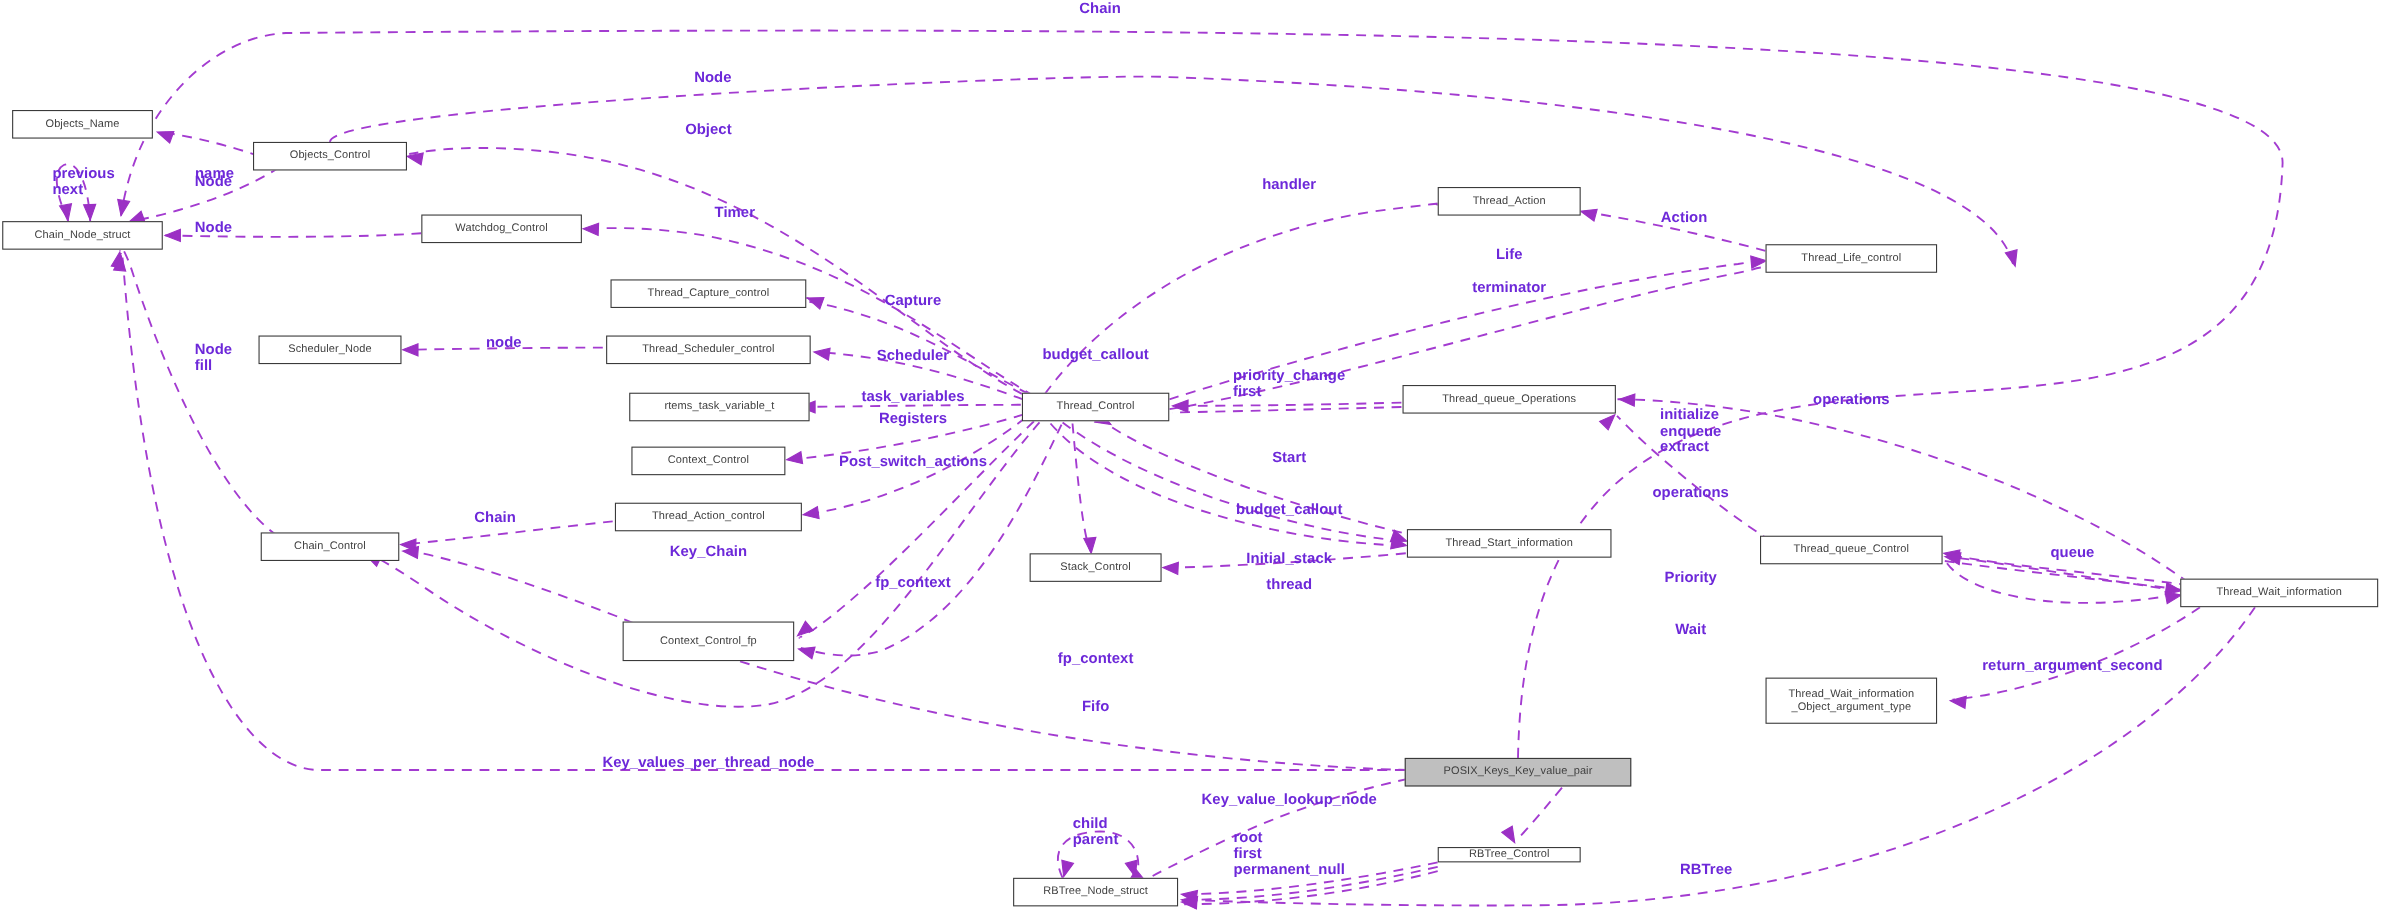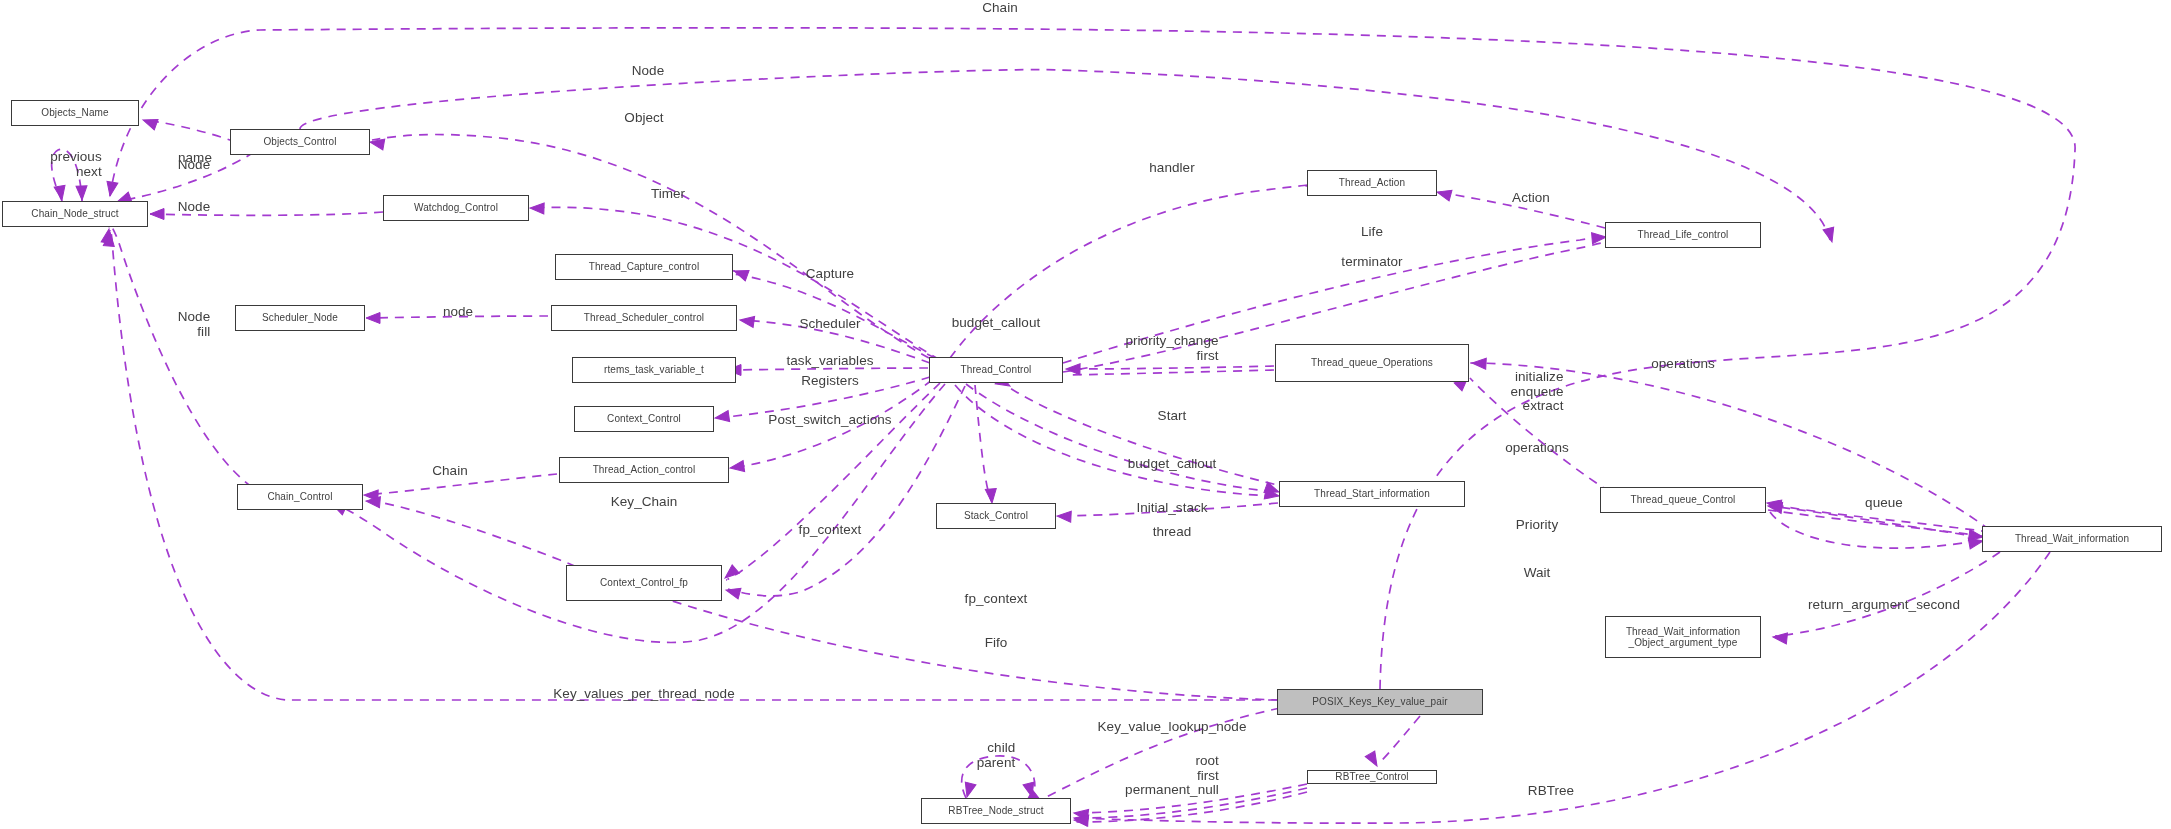--- a/index.html
+++ b/index.html
@@ -46,26 +46,27 @@
     letter-spacing: 0.1px;
     transform: translate(-50%, -50%);
     padding: 4px 5px;
   }
   .node.highlight {
     background: #bfbfbf;
   }
   .edge-label {
     position: absolute;
     font-size: 13.5px;
-    color: #404040;
+    color: #6d28d9;
     white-space: pre;
-    text-align: right;
+    text-align: left;
     line-height: 1.08;
     transform: translate(-50%, -50%);
     letter-spacing: 0.05px;
+    font-weight: bold;
   }
   path.edge {
     fill: none;
     stroke: #a33bd0;
     stroke-width: 1.7;
     stroke-dasharray: 9 7;
   }
   polygon.arrow {
     fill: #9b30c4;
     stroke: #9b30c4;
@@ -179,21 +180,21 @@
       <div class="node" style="left: 644px; top: 318px; width: 186px; height: 26px;">Thread_Scheduler_control</div>
       <div class="node" style="left: 644px; top: 370px; width: 164px; height: 26px; margin-left: 10px;">rtems_task_variable_t</div>
       <div class="node" style="left: 644px; top: 419px; width: 140px; height: 26px;">Context_Control</div>
       <div class="node" style="left: 644px; top: 470px; width: 170px; height: 26px;">Thread_Action_control</div>
       <div class="node" style="left: 300px; top: 497px; width: 126px; height: 26px;">Chain_Control</div>
       <div class="node" style="left: 996px; top: 370px; width: 134px; height: 26px;">Thread_Control</div>
       <div class="node" style="left: 996px; top: 516px; width: 120px; height: 26px;">Stack_Control</div>
       <div class="node" style="left: 644px; top: 583px; width: 156px; height: 36px;">Context_Control_fp</div>
       <div class="node" style="left: 1372px; top: 183px; width: 130px; height: 26px;">Thread_Action</div>
       <div class="node" style="left: 1683px; top: 235px; width: 156px; height: 26px;">Thread_Life_control</div>
-      <div class="node" style="left: 1372px; top: 363px; width: 194px; height: 38px;">Thread_queue_Operations</div>
+      <div class="node" style="left: 1372px; top: 363px; width: 194px; height: 26px;">Thread_queue_Operations</div>
       <div class="node" style="left: 1372px; top: 494px; width: 186px; height: 26px;">Thread_Start_information</div>
       <div class="node" style="left: 1683px; top: 500px; width: 166px; height: 26px;">Thread_queue_Control</div>
       <div class="node" style="left: 2072px; top: 539px; width: 180px; height: 26px;">Thread_Wait_information</div>
       <div class="node" style="left: 1683px; top: 637px; width: 156px; height: 42px;">Thread_Wait_information
 _Object_argument_type</div>
       <div class="node highlight" style="left: 1380px; top: 702px; width: 206px; height: 26px;">POSIX_Keys_Key_value_pair</div>
       <div class="node" style="left: 1372px; top: 777px; width: 130px; height: 14px;">RBTree_Control</div>
       <div class="node" style="left: 996px; top: 811px; width: 150px; height: 26px;">RBTree_Node_struct</div>
     </div>
   <div id="label-layer">

